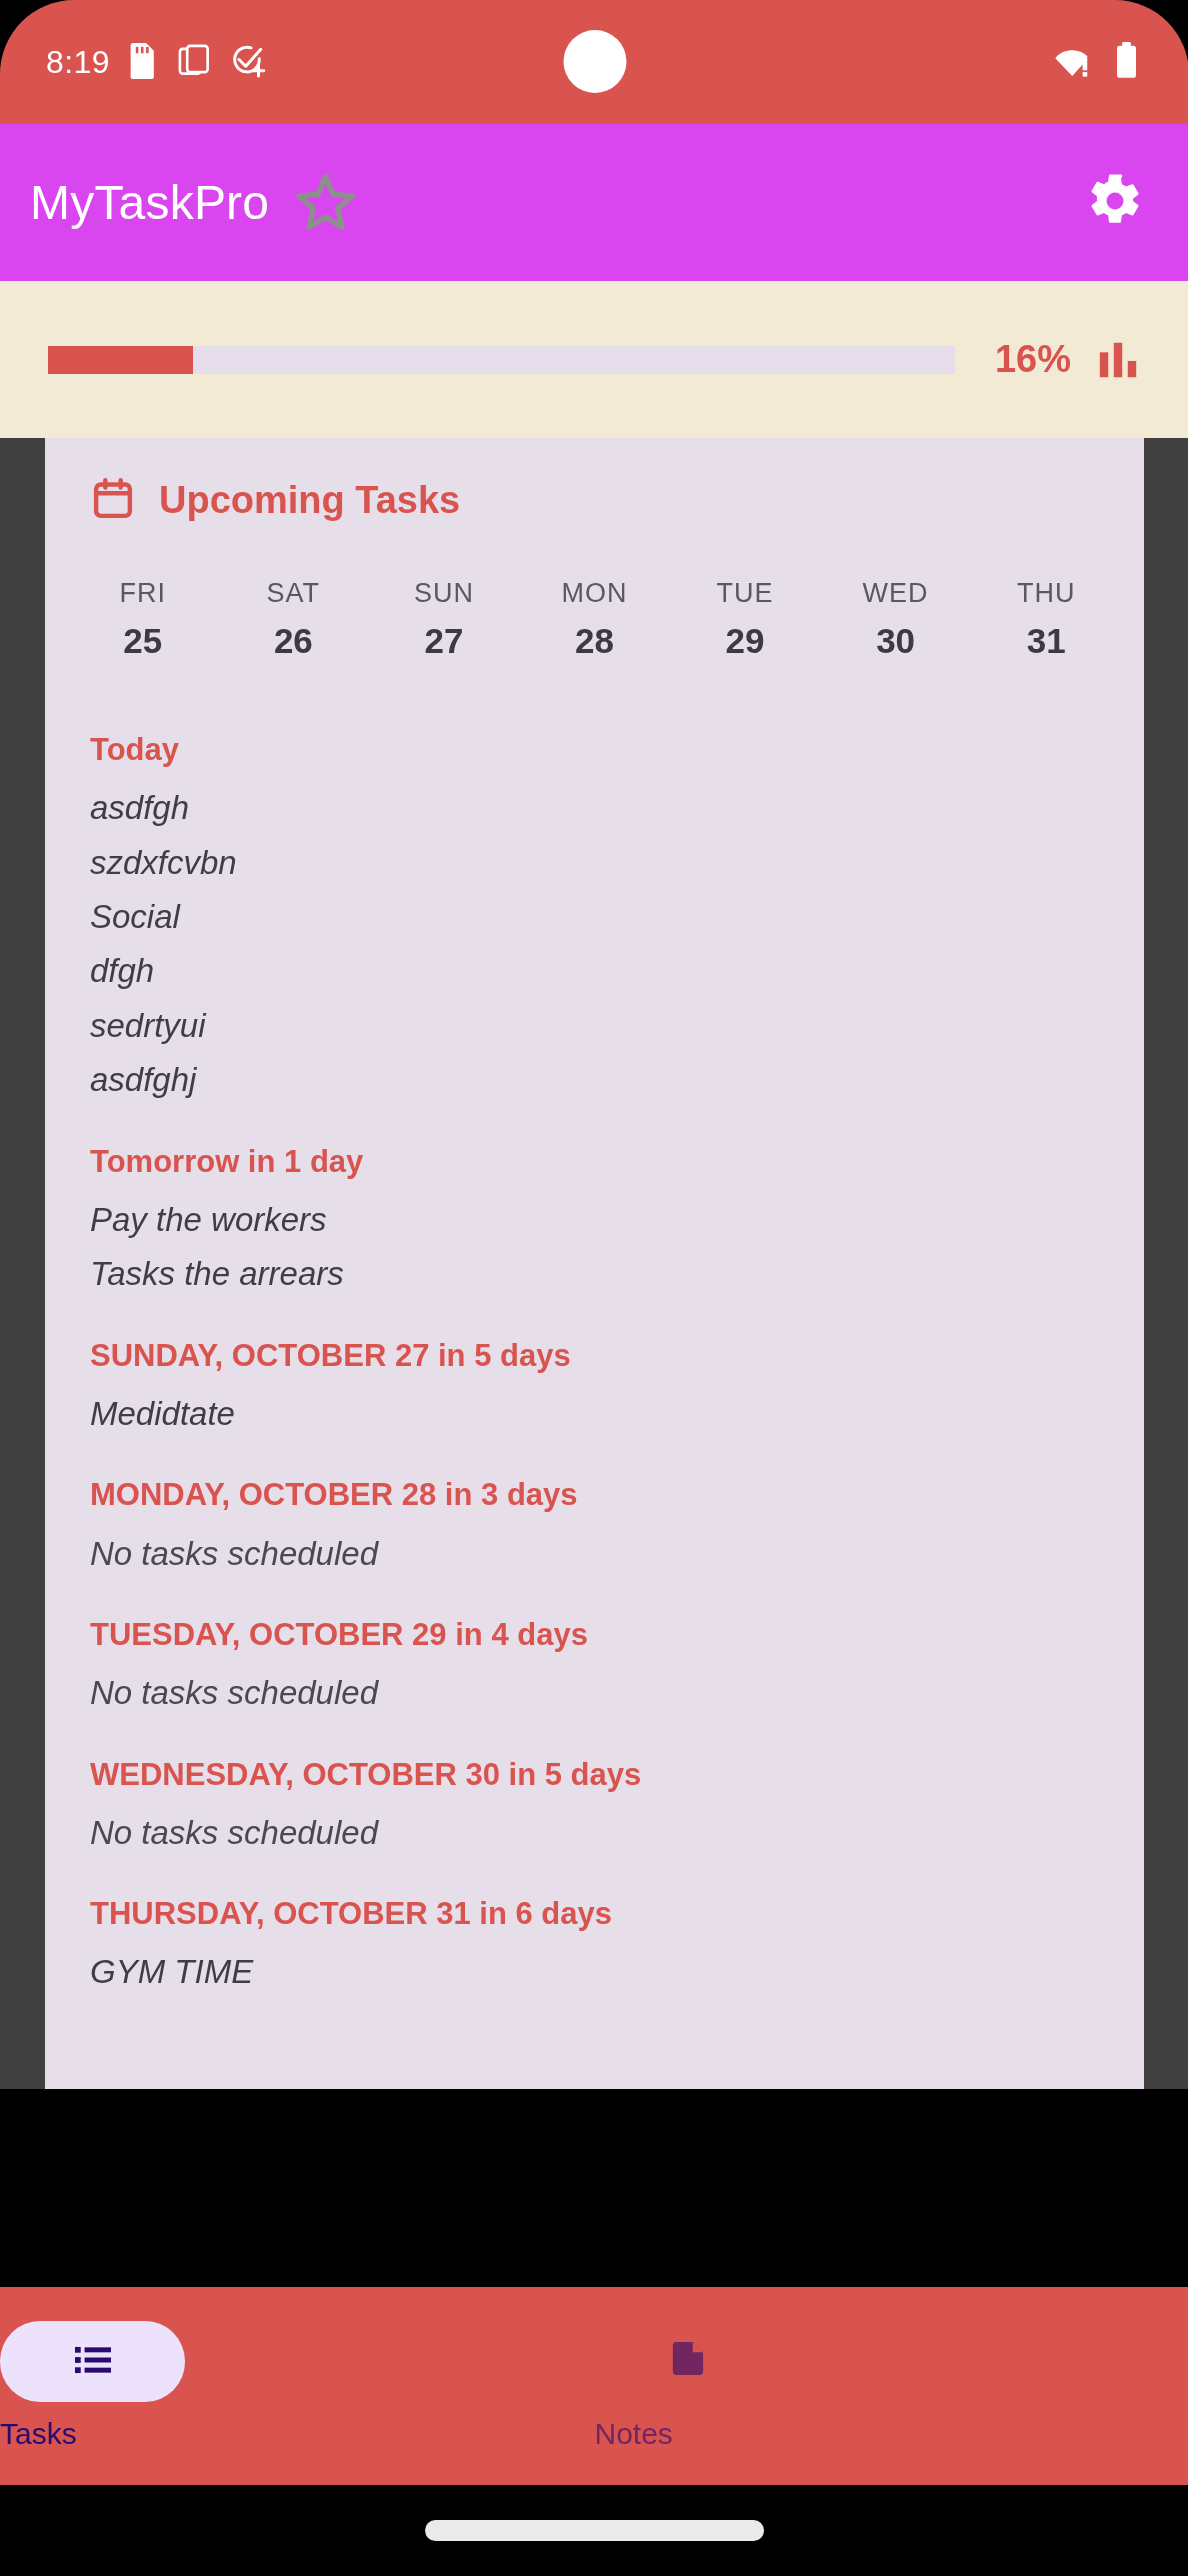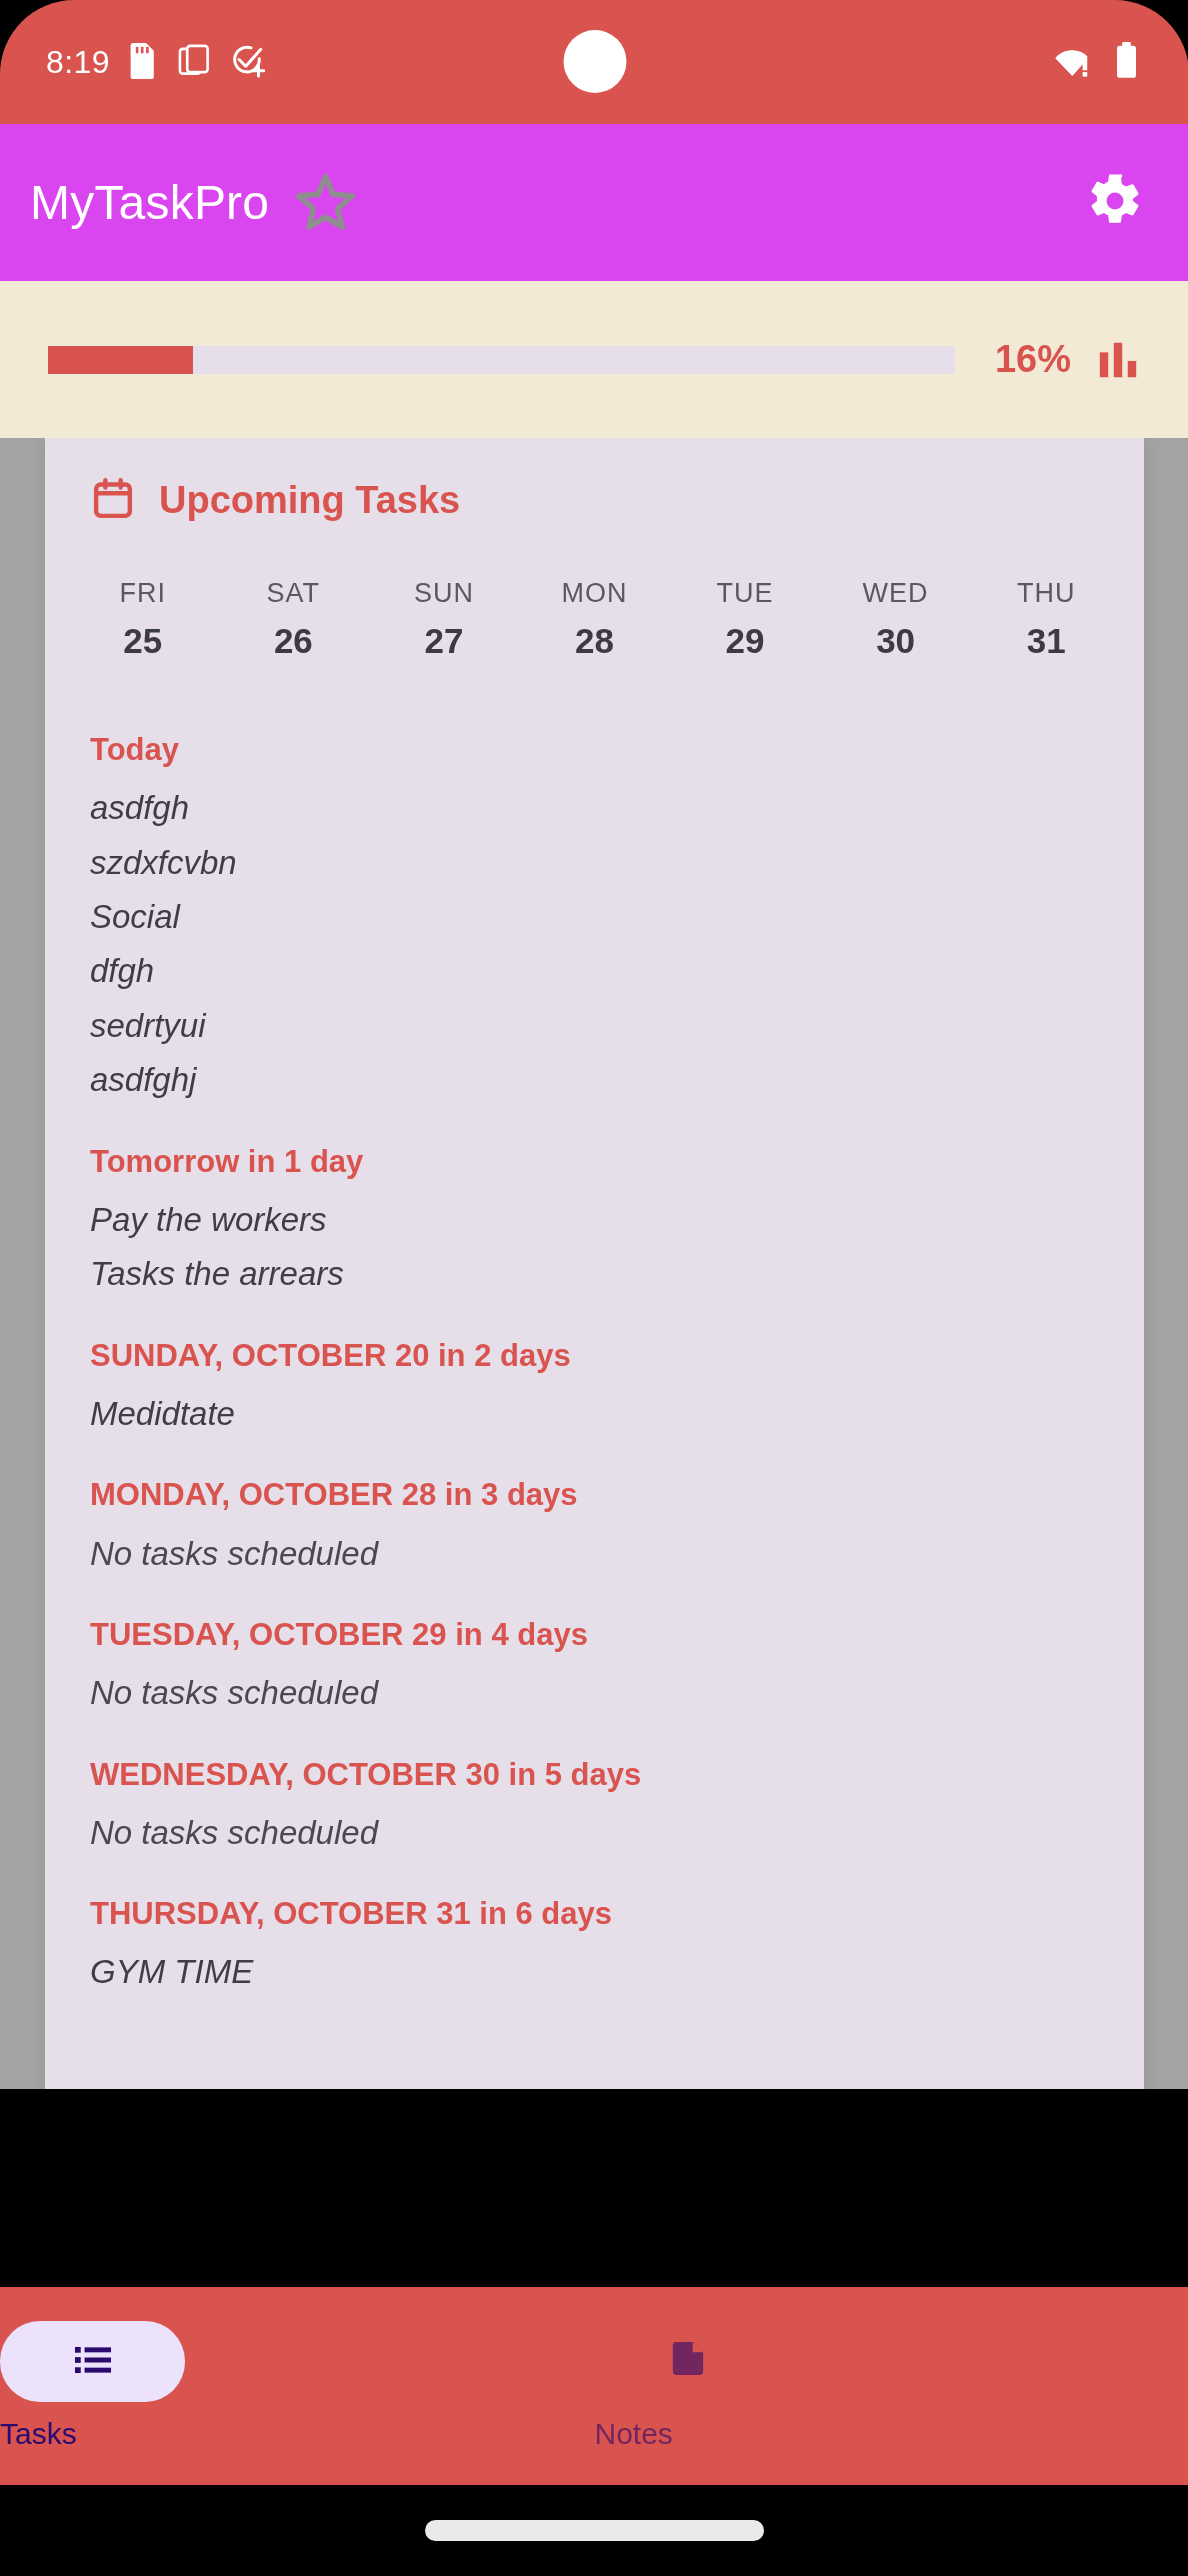--- a/index.html
+++ b/index.html
@@ -105,21 +105,21 @@
     color: #D9534F;
     font-size: 38px;
     font-weight: bold;
     min-width: 92px;
     text-align: right;
   }
   .chart-icon-wrap { display: flex; align-items: flex-end; }
 
   
   .content-area {
-    background: #a3a3a3;
+    background: #404040;
     height: 1651px;
     padding: 0 45px;
     position: relative;
     overflow: hidden;
   }
   .card {
     background: #E6DEE9;
     width: 100%;
     height: 1767px;
     padding: 38px 45px 0 45px;
@@ -373,21 +373,21 @@
         <div class="task-line">asdfghj</div>
       </div>
 
       <div class="section">
         <div class="section-head">Tomorrow in 1 day</div>
         <div class="task-line">Pay the workers</div>
         <div class="task-line">Tasks the arrears</div>
       </div>
 
       <div class="section">
-        <div class="section-head">SUNDAY, OCTOBER 20 in 2 days</div>
+        <div class="section-head">SUNDAY, OCTOBER 27 in 5 days</div>
         <div class="task-line">Medidtate</div>
       </div>
 
       <div class="section">
         <div class="section-head">MONDAY, OCTOBER 28 in 3 days</div>
         <div class="task-line empty">No tasks scheduled</div>
       </div>
 
       <div class="section">
         <div class="section-head">TUESDAY, OCTOBER 29 in 4 days</div>

